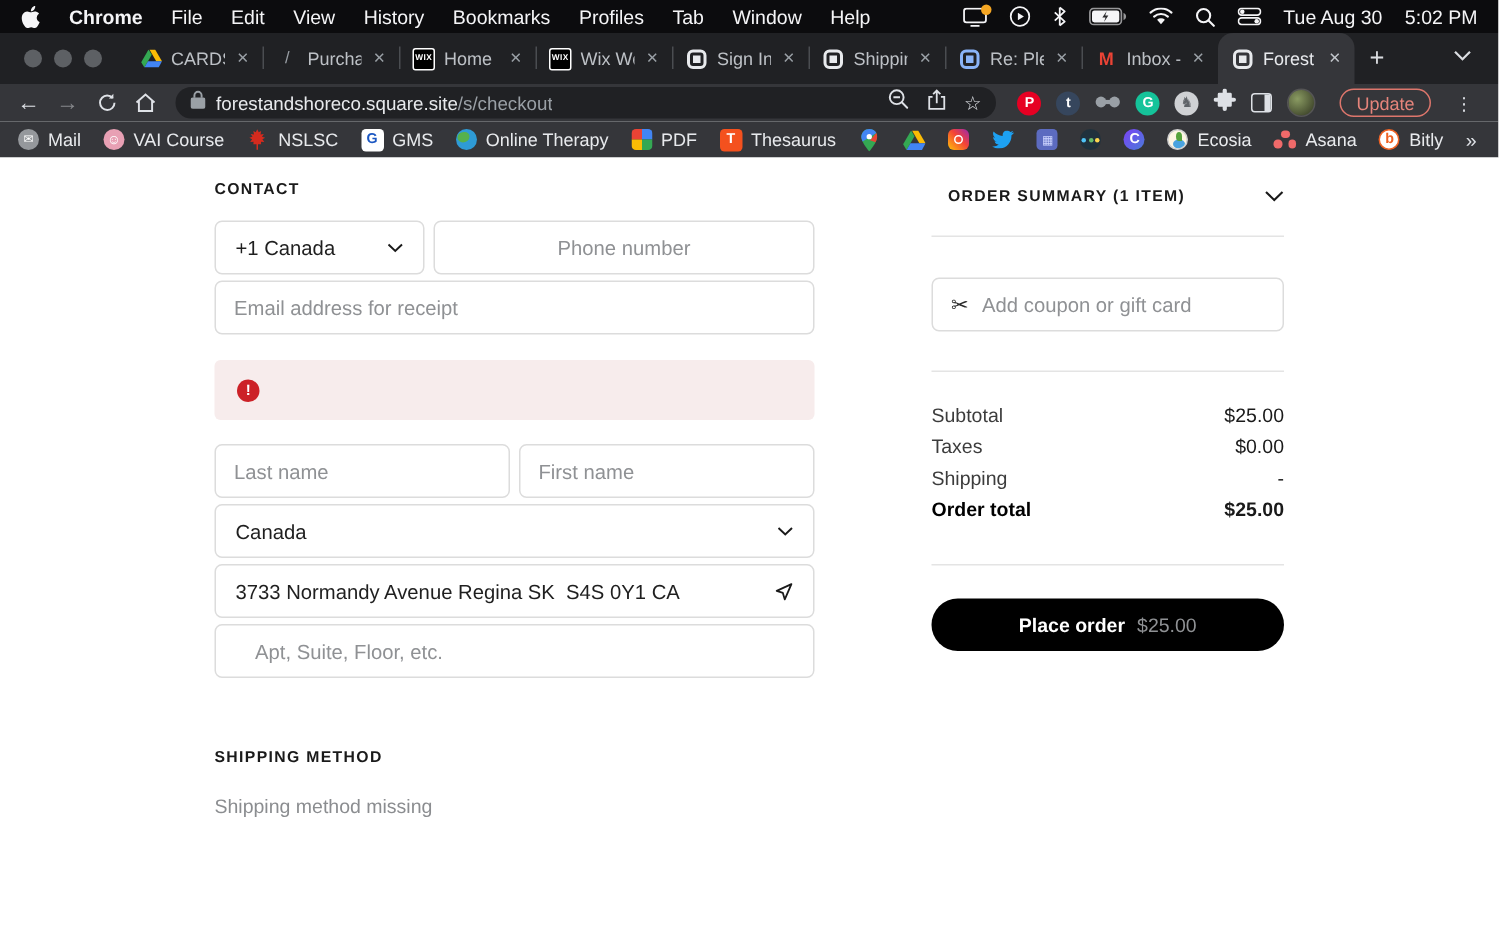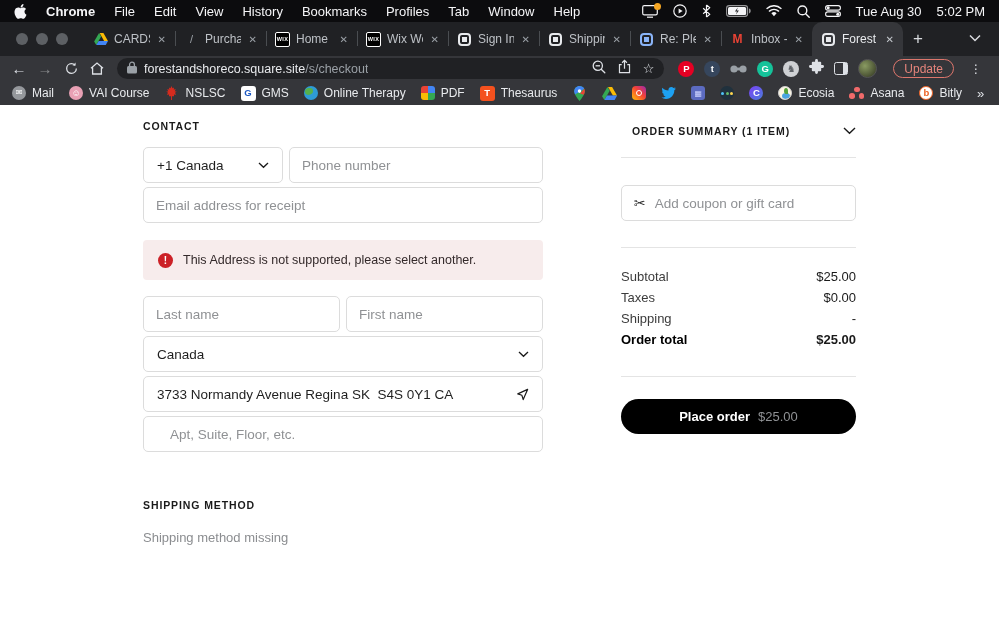--- a/index.html
+++ b/index.html
@@ -442,29 +442,28 @@
   <div class="leftcol">
     <div class="sectlabel" style="margin-top:15px;">CONTACT</div>
 
     <div class="row2" style="margin-top:15px;">
       <div class="selectbox" style="width:140px;flex:0 0 140px;">
         <span>+1 Canada</span>
         <svg width="11" height="7" viewBox="0 0 11 7">
             <path d="M1 1l4.5 4.3L10 1" fill="none" stroke="#1a1a1a" stroke-width="1.3"></path>
           </svg>
       </div>
-      <input class="field" style="flex: 1 1 0%;" placeholder="Phone number">
+      <input class="field" style="flex: 1 1 0%; text-align: center;" placeholder="Phone number">
     </div>
 
     <input class="field" style="margin-top: 4px;" placeholder="Email address for receipt">
 
 
     <div class="errbanner" style="margin-top:17px;">
       <span class="erricon">!</span>
-      <span class="errtext">This Address is not supported, please select another.</span>
     </div>
 
     <div class="row2" style="margin-top:16px;">
       <input class="field" style="flex: 1 1 0%;" placeholder="Last name">
       <input class="field" style="flex: 1 1 0%;" placeholder="First name">
     </div>
 
     <div class="selectbox" style="margin-top:4px;">
       <span>Canada</span>
       <svg width="11" height="7" viewBox="0 0 11 7">

